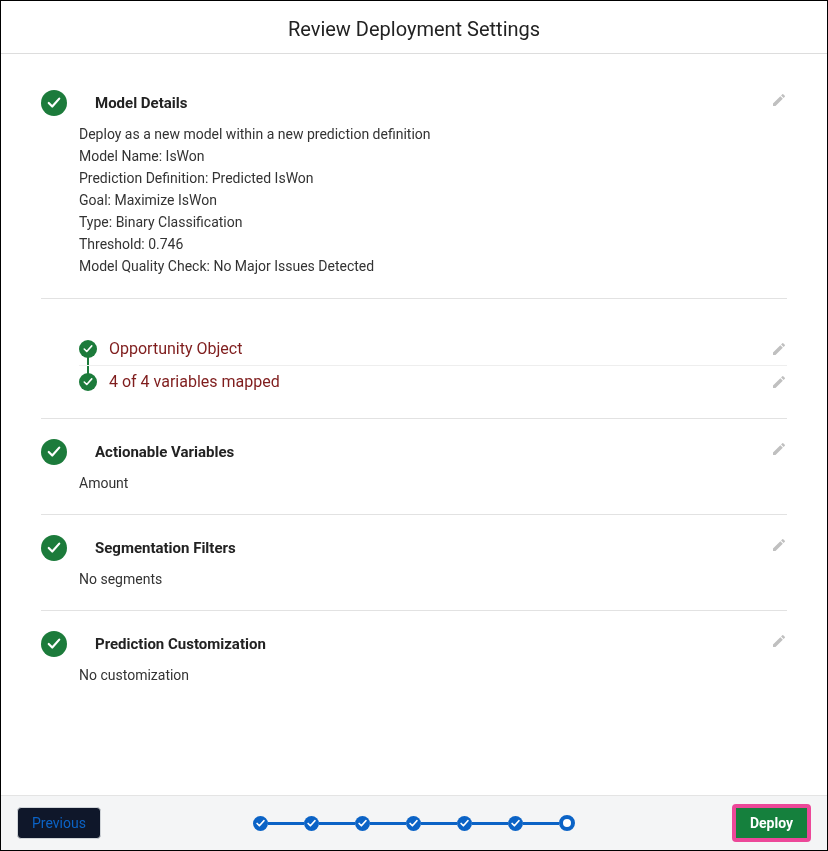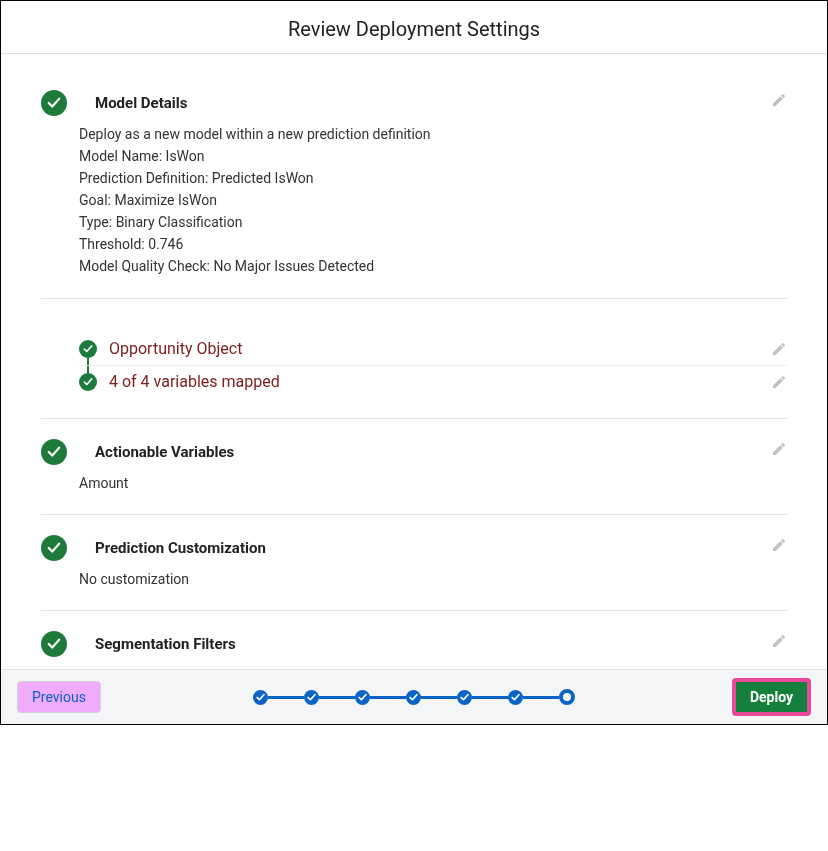--- a/index.html
+++ b/index.html
@@ -7,21 +7,21 @@
   body {
     font-family: -apple-system, BlinkMacSystemFont, "Segoe UI", Roboto, Helvetica, Arial, sans-serif;
     width: 828px;
     height: 851px;
     background: #fff;
     color: #222;
   }
   .outer-frame {
     border: 1px solid #000;
     width: 828px;
-    height: 725px;
+    height: 851px;
     position: relative;
     display: flex;
     flex-direction: column;
   }
   .page-header {
     text-align: center;
     font-size: 20px;
     font-weight: 400;
     color: #222;
     padding: 16px 0 12px 0;
@@ -133,21 +133,21 @@
     justify-content: space-between;
   }
   .btn {
     font-size: 14px;
     padding: 7px 14px;
     border-radius: 4px;
     cursor: pointer;
     font-family: inherit;
   }
   .btn-prev {
-    background: #f0abfc;
+    background: #0f172a;
     border: 1px solid #d0d4d8;
     color: #0b63c6;
   }
   .btn-deploy {
     background: #15803d;
     border: 4px solid #ec4899;
     color: #fff;
     font-weight: 700;
   }
   .stepper {
@@ -265,47 +265,47 @@
       <div class="section-body">Amount</div>
     </div>
 
     <div class="section">
       <div class="section-header">
         <span class="check-circle">
           <svg viewBox="0 0 16 16">
               <path d="M2 8 l4 4 l8 -9" fill="none" stroke="#fff" stroke-width="2.5" stroke-linecap="round" stroke-linejoin="round"></path>
             </svg>
         </span>
+        <span class="section-title">Segmentation Filters</span>
+        <span class="edit-icon">
+          <svg viewBox="0 0 24 24">
+              <path fill="currentColor" d="M3 17.25V21h3.75l11-11-3.75-3.75-11 11zM20.7 7.04a1 1 0 0 0 0-1.41l-2.34-2.34a1 1 0 0 0-1.41 0l-1.83 1.83 3.75 3.75 1.83-1.83z"></path>
+            </svg>
+        </span>
+      </div>
+      <div class="section-body">No segments</div>
+    </div>
+
+    <div class="section">
+      <div class="section-header">
+        <span class="check-circle">
+          <svg viewBox="0 0 16 16">
+              <path d="M2 8 l4 4 l8 -9" fill="none" stroke="#fff" stroke-width="2.5" stroke-linecap="round" stroke-linejoin="round"></path>
+            </svg>
+        </span>
         <span class="section-title">Prediction Customization</span>
         <span class="edit-icon">
           <svg viewBox="0 0 24 24">
               <path fill="currentColor" d="M3 17.25V21h3.75l11-11-3.75-3.75-11 11zM20.7 7.04a1 1 0 0 0 0-1.41l-2.34-2.34a1 1 0 0 0-1.41 0l-1.83 1.83 3.75 3.75 1.83-1.83z"></path>
             </svg>
         </span>
       </div>
       <div class="section-body">No customization</div>
     </div>
 
-    <div class="section">
-      <div class="section-header">
-        <span class="check-circle">
-          <svg viewBox="0 0 16 16">
-              <path d="M2 8 l4 4 l8 -9" fill="none" stroke="#fff" stroke-width="2.5" stroke-linecap="round" stroke-linejoin="round"></path>
-            </svg>
-        </span>
-        <span class="section-title">Segmentation Filters</span>
-        <span class="edit-icon">
-          <svg viewBox="0 0 24 24">
-              <path fill="currentColor" d="M3 17.25V21h3.75l11-11-3.75-3.75-11 11zM20.7 7.04a1 1 0 0 0 0-1.41l-2.34-2.34a1 1 0 0 0-1.41 0l-1.83 1.83 3.75 3.75 1.83-1.83z"></path>
-            </svg>
-        </span>
-      </div>
-      <div class="section-body">No segments</div>
-    </div>
-
   </div>
 
   <div class="footer">
     <button class="btn btn-prev">Previous</button>
 
     <div class="stepper">
       <span class="step-dot">
           <svg viewBox="0 0 16 16">
             <path d="M2 8 l4 4 l8 -9" fill="none" stroke="#fff" stroke-width="3" stroke-linecap="round" stroke-linejoin="round"></path>
           </svg>

